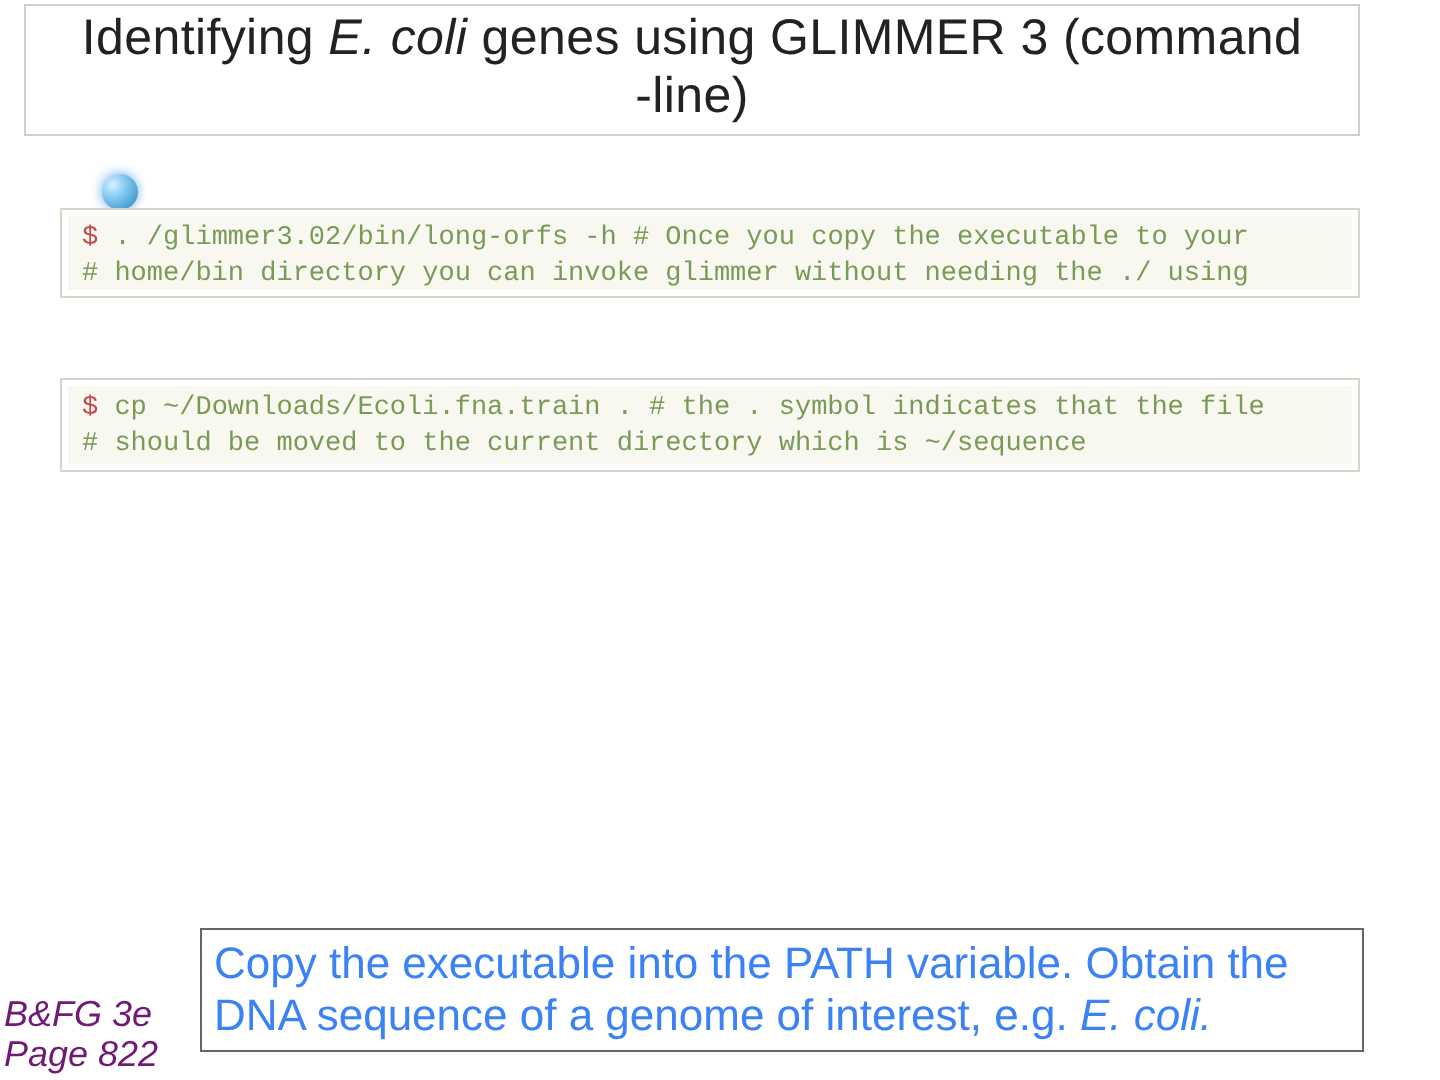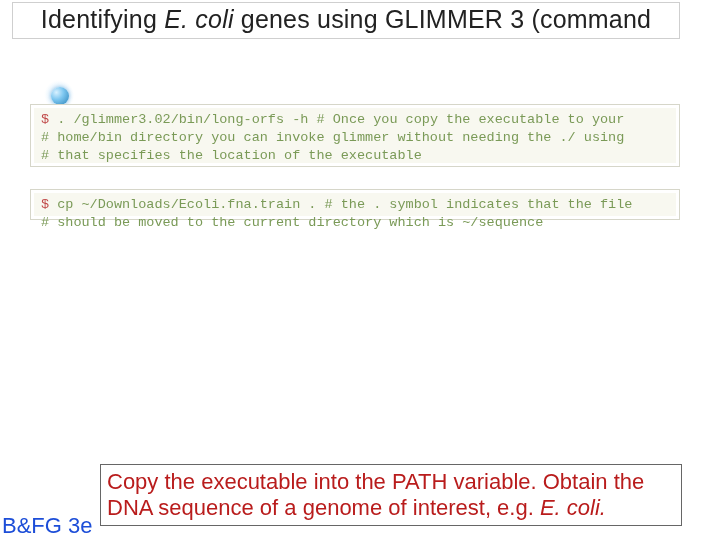--- a/index.html
+++ b/index.html
@@ -60,81 +60,83 @@
     right: 40px;
     border: 1px solid #d6d6c9;
     background: #f8f8f0;
     box-shadow: inset 0 0 0 3px #ffffff;
     padding: 6px 10px 6px 10px;
     font-family: "Courier New", Courier, monospace;
     font-size: 13.5px;
     line-height: 1.35;
     color: #7a9a57;
   }
-  .codeblock.cb1 { top: 104px; height: 63px; }
-  .codeblock.cb2 { top: 189px; height: 31px; }
+  .codeblock.cb1 { top: 104px; height: 45px; }
+  .codeblock.cb2 { top: 189px; height: 47px; }
   .codeblock .prompt { color: #c04848; }
   .codeblock .cmd    { color: #7a9a57; }
   .codeblock .comm   { color: #7a9a57; }
   .footer-ref {
     position: absolute;
     left: 0;
     bottom: 0;
-    font-size: 22px;
-    color: #1d4ed8;
+    font-size: 18px;
+    color: #701a75;
     line-height: 1.15;
     padding: 0 0 2px 2px;
+    font-style: italic;
   }
   .footer-text-box {
     position: absolute;
     left: 100px;
     bottom: 14px;
     right: 38px;
     border: 1px solid #666;
     background: #fff;
     padding: 4px 6px 4px 6px;
     font-size: 22px;
-    color: #b91c1c;
+    color: #3b82f6;
     line-height: 1.18;
   }
   .footer-text-box .italic { font-style: italic; }
 </style>
 </head>
 <body>
 
 <div class="slide">
 
   <div class="title-wrap">
     <div class="title">
       <span>Identifying </span><span class="italic">E. coli</span><span> genes using GLIMMER 3 (command</span>
     </div>
+    <div class="title">-line)</div>
   </div>
 
   <div class="bullet">
     <div class="glow"></div>
     <div class="sphere"></div>
   </div>
 
   <div class="codeblock cb1">
     <div>
       <span class="prompt">$</span>
       <span class="cmd">. /glimmer3.02/bin/long-orfs -h</span><span class="comm"> # Once you copy the executable to your</span>
     </div>
     <div class="comm"># home/bin directory you can invoke glimmer without needing the ./ using</div>
-    <div class="comm"># that specifies the location of the executable</div>
   </div>
 
   <div class="codeblock cb2">
     <div>
       <span class="prompt">$</span><span class="cmd"> cp ~/Downloads/Ecoli.fna.train .</span><span class="comm"> # the . symbol indicates that the file</span>
     </div>
     <div class="comm"># should be moved to the current directory which is ~/sequence</div>
   </div>
 
   <div class="footer-ref">
     <div>B&amp;FG 3e</div>
+    <div>Page 822</div>
   </div>
 
   <div class="footer-text-box">
     <span>Copy the executable into the PATH variable. Obtain the DNA sequence of a genome of interest, e.g. </span><span class="italic">E. coli.</span><span></span>
   </div>
 
 </div>
 
 </body></html>

